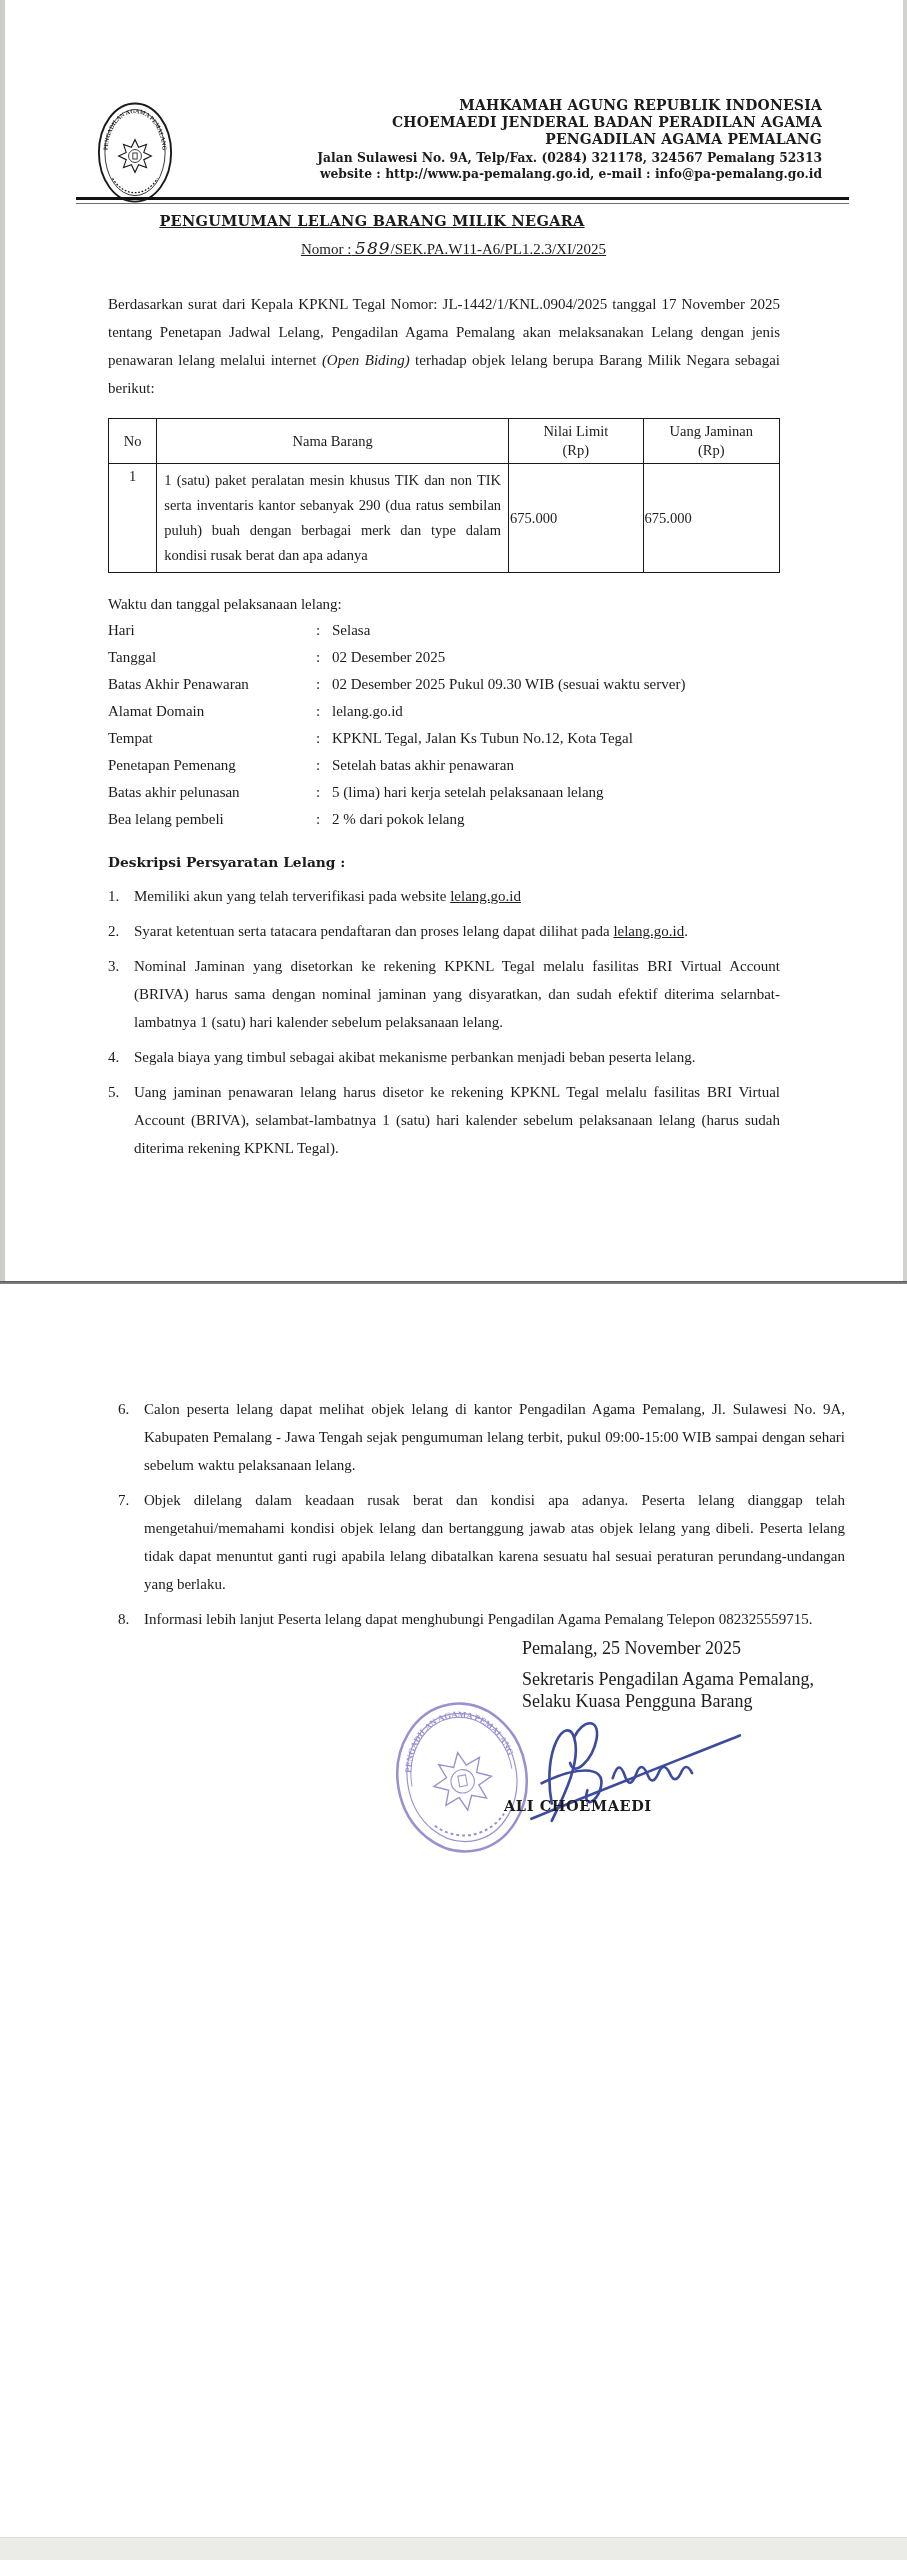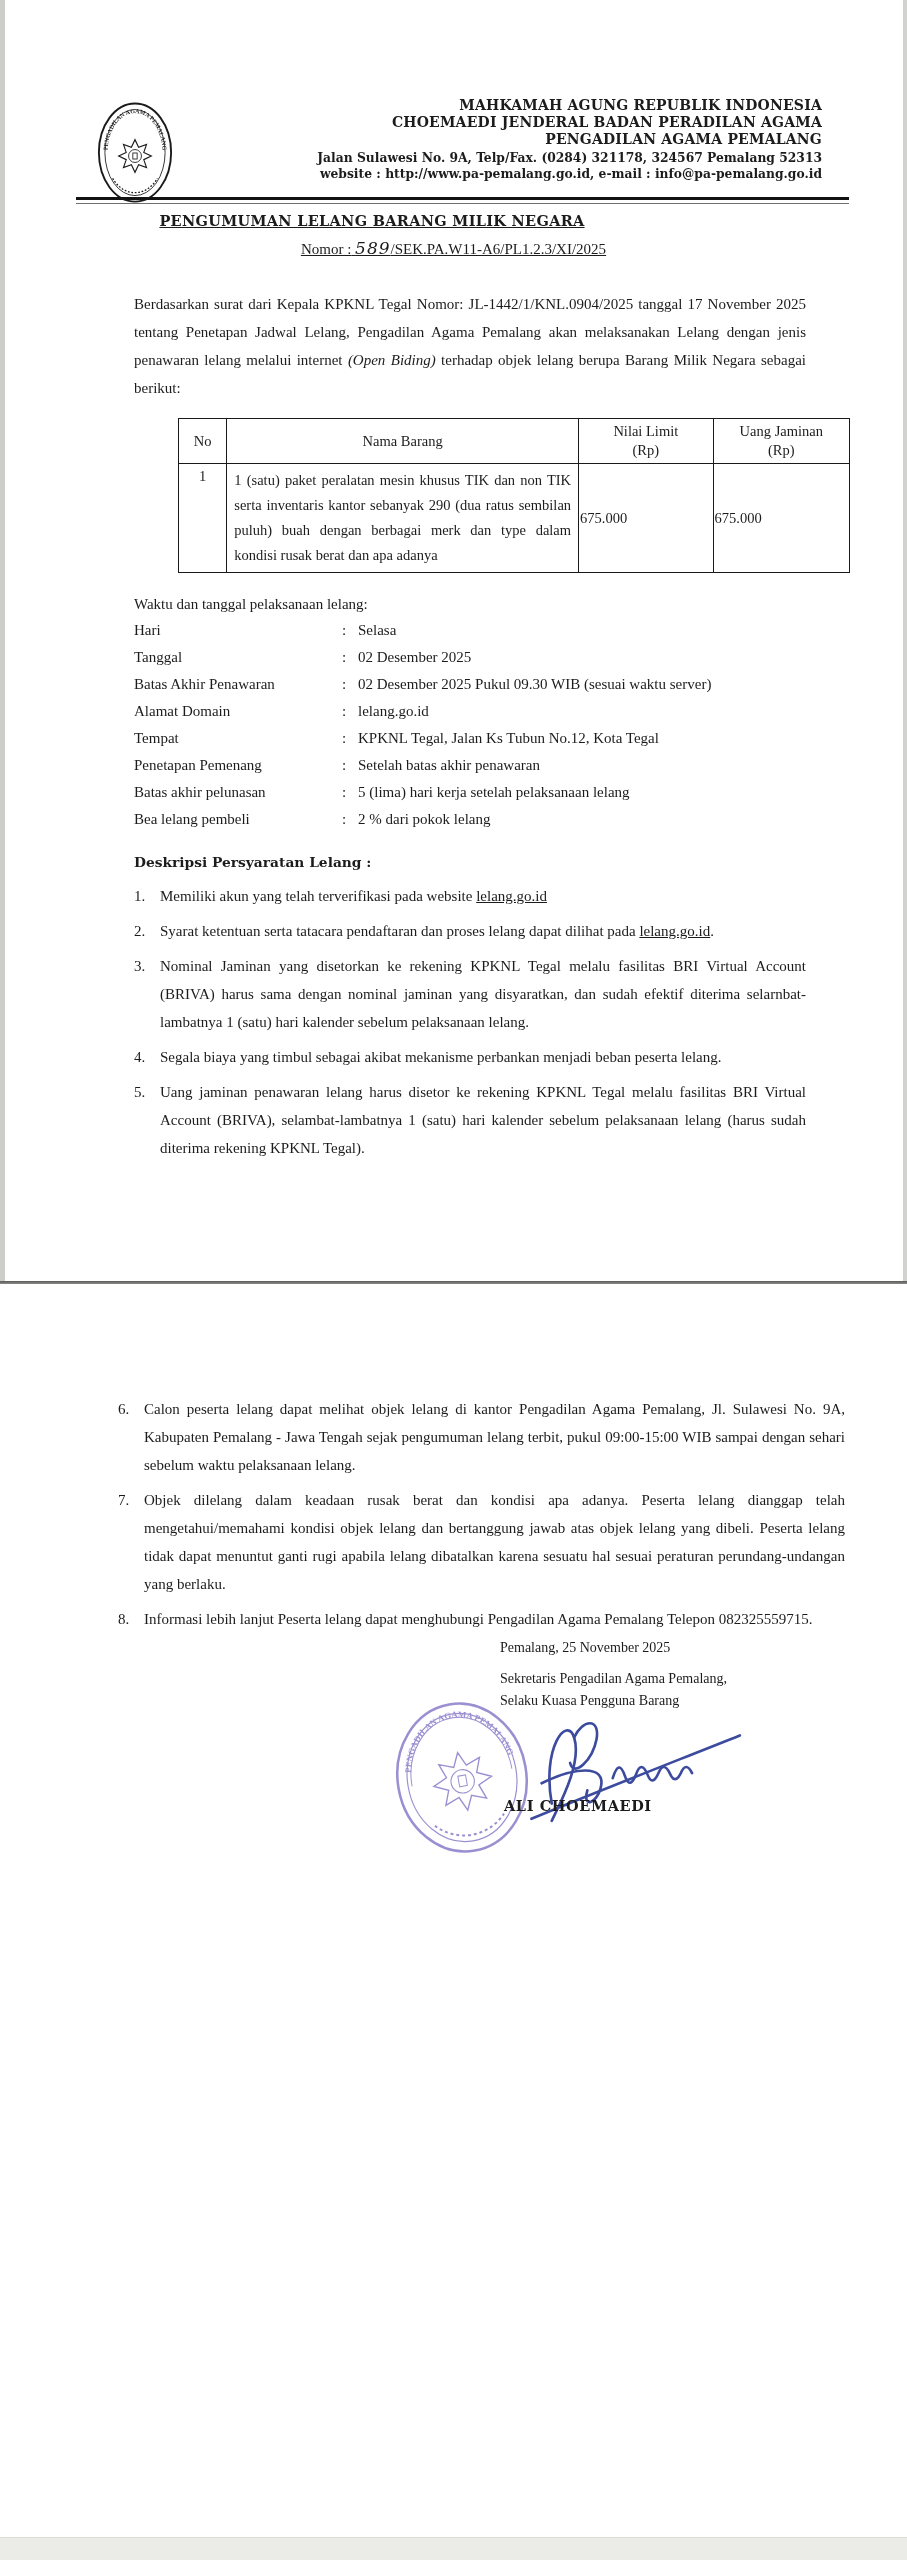--- a/index.html
+++ b/index.html
@@ -17,28 +17,28 @@
   .kop-text{position:absolute;left:140px;top:97px;width:682px;text-align:right;}
   .kop-line{font-family:"DejaVu Serif",serif;font-weight:700;font-size:14px;line-height:17px;letter-spacing:.2px;}
   .kop-addr{font-family:"DejaVu Serif",serif;font-weight:700;font-size:12.3px;line-height:16px;margin-top:2px;}
   .kop-rule{position:absolute;left:76px;right:58px;top:197px;height:0;border-top:3px solid #121212;}
   .kop-rule2{position:absolute;left:76px;right:58px;top:203px;height:0;border-top:1px solid #6e6e6c;}
 
   .doc-title{position:absolute;left:0;width:744px;top:212px;text-align:center;font-family:"DejaVu Serif",serif;font-weight:700;font-size:14.5px;letter-spacing:.3px;text-decoration:underline;}
   .doc-nomor{position:absolute;left:0;width:907px;top:238px;text-align:center;font-size:15px;text-decoration:underline;}
   .handwritten{font-style:italic;font-size:17px;letter-spacing:1px;font-family:"DejaVu Serif",serif;}
 
-  .flow{position:absolute;left:134px;top:280px;width:672px;}
+  .flow{position:absolute;left:108px;top:280px;width:672px;}
   .flow2{padding:104px 62px 0 118px;}
 
   .intro{margin-top:10px;font-size:15px;line-height:28px;text-align:justify;}
   .italic{font-style:italic;}
 
   
-  table.lelang{border-collapse:collapse;margin-top:16px;width:672px;font-size:14.5px;margin-left:44px;}
+  table.lelang{border-collapse:collapse;margin-top:16px;width:672px;font-size:14.5px;}
   table.lelang th,table.lelang td{border:1.6px solid #1a1a1a;}
   table.lelang th{font-weight:400;padding:3px 4px;line-height:19px;}
   .col-no{width:40px;}
   .col-nama{width:352px;}
   .col-limit{width:128px;}
   .col-jaminan{width:130px;}
   td.cell-no{vertical-align:top;text-align:center;padding-top:4px;}
   td.cell-nama{vertical-align:top;padding:4px 7px;text-align:justify;line-height:25px;}
   td.cell-num{vertical-align:middle;text-align:left;padding-right:9px;}
 
@@ -49,21 +49,21 @@
 
   
   .req-head{margin-top:16px;font-family:"DejaVu Serif",serif;font-weight:700;font-size:13.8px;line-height:26px;}
   .req-item{display:flex;margin-top:7px;font-size:15px;line-height:28px;}
   .req-no{width:26px;flex:0 0 26px;}
   .req-text{flex:1;text-align:justify;}
   .doc-link{color:inherit;text-decoration:underline;cursor:pointer;}
 
   
   .sig-wrap{position:relative;height:280px;margin-top:4px;}
-  .sig-text{position:absolute;left:382px;top:0;font-size:14px;line-height:22px;}
+  .sig-text{position:absolute;left:404px;top:0;font-size:18px;line-height:22px;}
   .sig-date{margin-bottom:9px;}
   .sig-stamp{position:absolute;left:266px;top:60px;width:156px;height:162px;opacity:.85;}
   .sig-scribble{position:absolute;left:392px;top:70px;width:236px;height:122px;}
   .sig-name{position:absolute;left:386px;top:160px;font-family:"DejaVu Serif",serif;font-weight:700;font-size:14.5px;letter-spacing:.6px;}
 
   .seal-text{font-family:"Liberation Serif",serif;font-weight:700;}
 </style>
 </head>
 <body>
 

